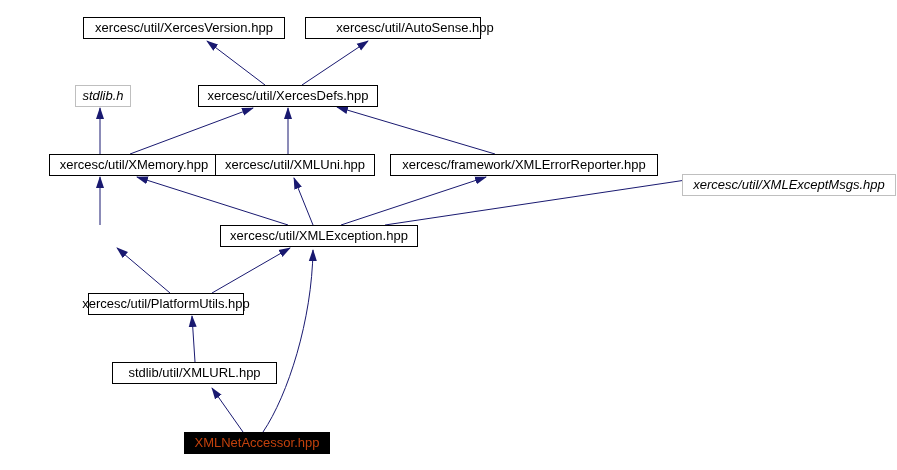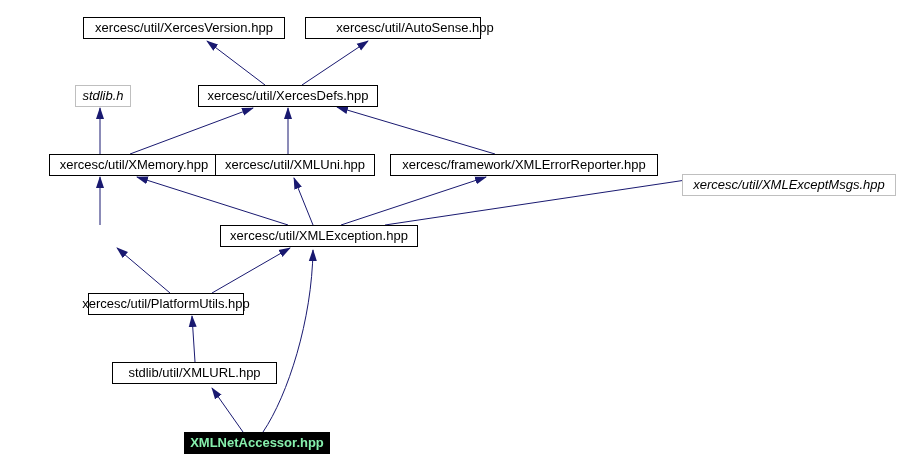--- a/index.html
+++ b/index.html
@@ -37,24 +37,23 @@
     white-space: nowrap;
     cursor: pointer;
   }
   .node.external {
     border-color: #bfbfbf;
     cursor: default;
     font-style: italic;
   }
   .node.current {
     background: #000000;
-    color: #86efac;
+    color: #c2410c;
     border-color: #000000;
     cursor: default;
-    font-weight: bold;
   }
 </style>
 </head>
 <body>
 
 <div id="graph" class="graph-canvas">
     <svg width="897" height="470" class="edges-svg">
       <defs>
         <marker id="arrowhead" markerWidth="12" markerHeight="9" refX="11" refY="4.5" orient="auto" markerUnits="userSpaceOnUse">
           <path d="M0,0.5 L12,4.5 L0,8.5 Z" fill="#191970"></path>

